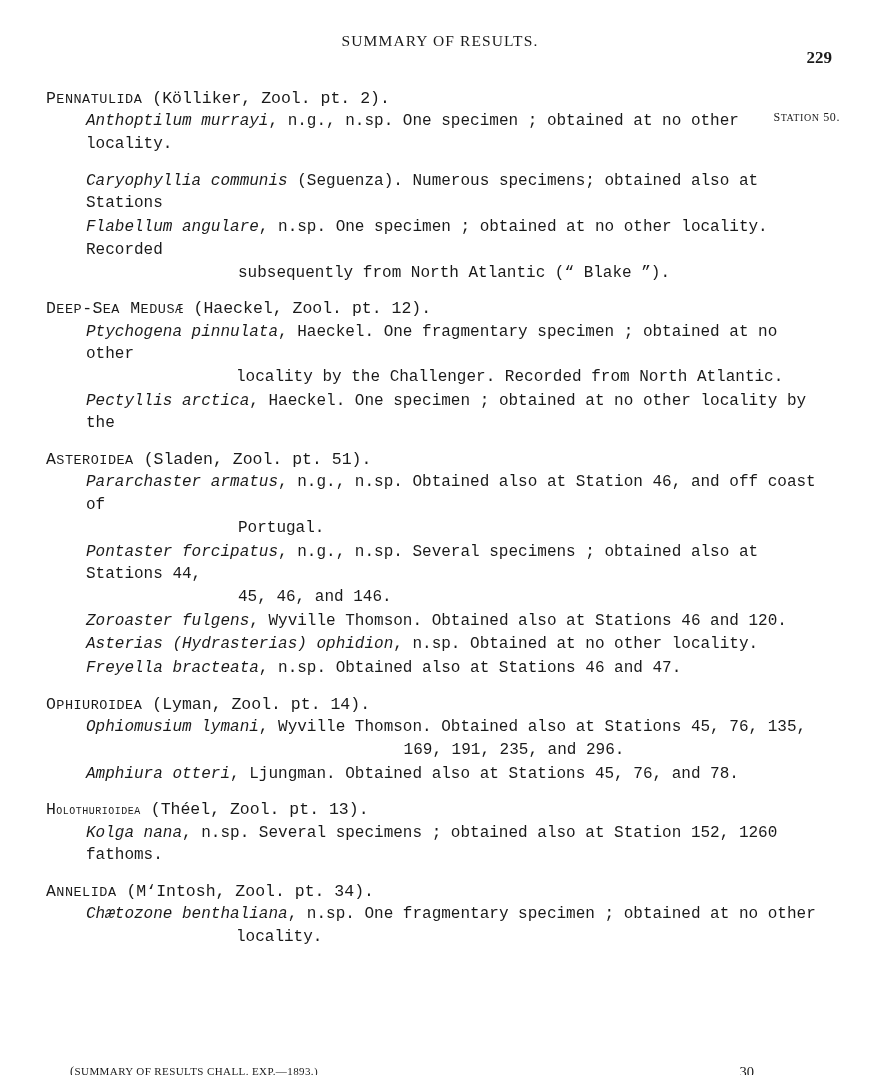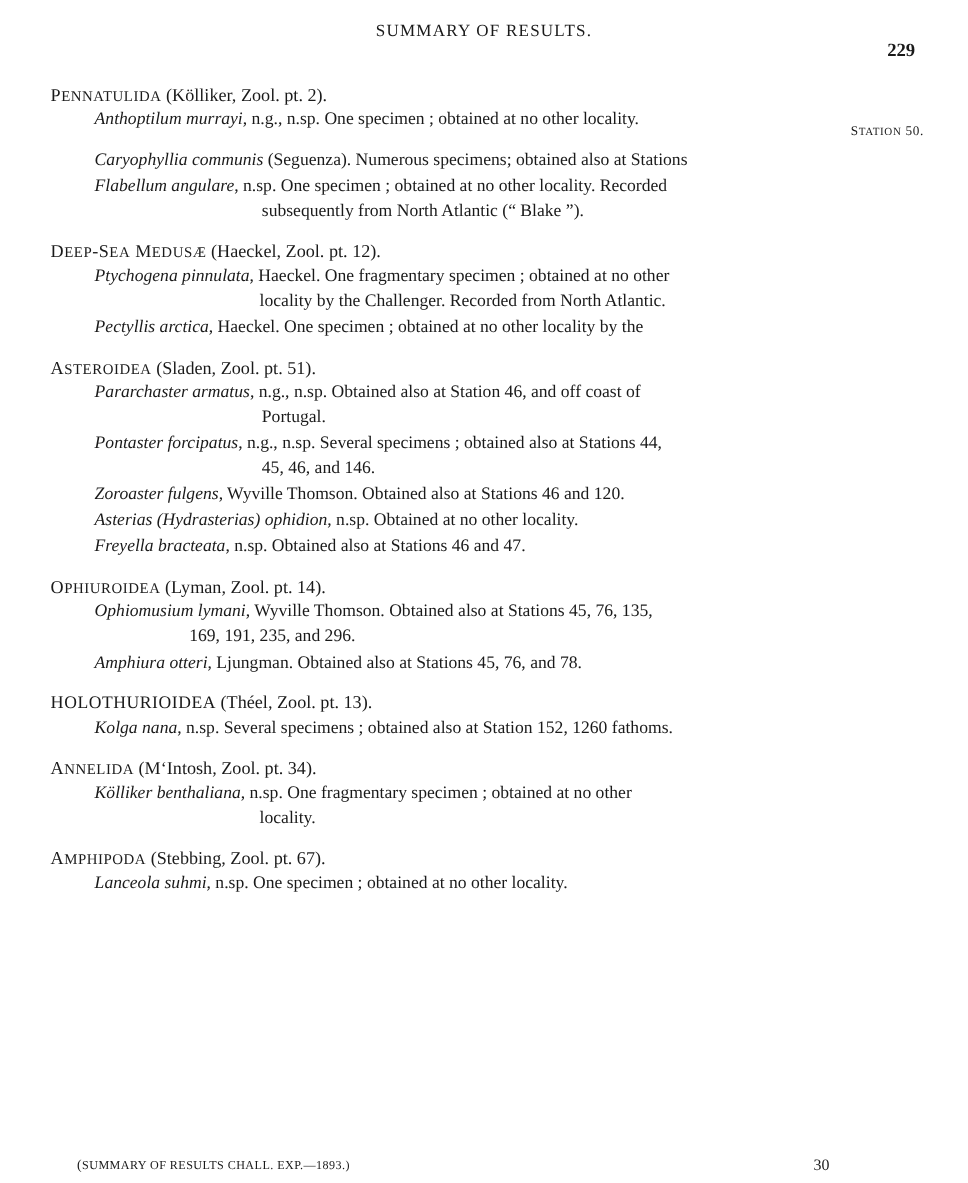--- a/index.html
+++ b/index.html
@@ -17,21 +17,21 @@
   }
   .page {
     position: relative;
     width: 880px;
     height: 1075px;
     padding: 0;
   }
   .header {
     position: relative;
     height: 30px;
-    margin-top: 20px;
+    margin-top: 32px;
   }
   .running-head {
     position: absolute;
     left: 0;
     right: 0;
     text-align: center;
     font-size: 15.5px;
     letter-spacing: 1.1px;
     font-variant: small-caps;
     text-transform: uppercase;
@@ -42,30 +42,31 @@
   .page-number {
     position: absolute;
     right: 48px;
     top: 16px;
     font-size: 17px;
     font-weight: bold;
   }
   .marginal-note {
     position: absolute;
     right: 40px;
-    top: 92px;
+    top: 78px;
     font-size: 10.5px;
     letter-spacing: 0.6px;
     text-transform: uppercase;
     margin-left: 45px;
   }
   .content {
     position: relative;
     margin: 26px 0 0 0;
     padding: 0 48px 0 48px;
+    font-family: Liberation Mono, monospace;
   }
   .group {
     margin-bottom: 14px;
   }
   .group-head {
     font-size: 16.5px;
     margin-left: -2px;
     line-height: 1.35;
   }
   .group-head .taxon {
@@ -85,21 +86,22 @@
   }
   .entry .sp {
     font-style: italic;
   }
   .entry .cont {
     display: block;
     margin-left: 150px;
     text-align: left;
   }
   .entry .cont.narrow {
-    margin-left: 86px;
+    margin-left: 112px;
+    text-align: center;
   }
   .entry .cont.mid {
     margin-left: 152px;
   }
   .entry.nojust {
     text-align: left;
   }
   .footer {
     position: absolute;
     left: 48px;
@@ -192,41 +194,35 @@
       <div class="entry nojust">
         <span class="sp">Ophiomusium lymani</span><span>, Wyville Thomson.   Obtained also at Stations 45, 76, 135,</span>
         <span class="cont narrow">169, 191, 235, and 296.</span>
       </div>
       <div class="entry nojust">
         <span class="sp">Amphiura otteri</span><span>, Ljungman.   Obtained also at Stations 45, 76, and 78.</span>
       </div>
     </div>
 
     <div class="group">
-      <div class="group-head"><span class="taxon"><span style="font-size:16.5px">H</span><span style="font-size:16px;letter-spacing:0.5px">OLOTHURIOIDEA</span></span> (Théel, Zool. pt. 13).</div>
+      <div class="group-head"><span class="taxon"><span style="font-size:16.5px">H</span><span style="font-size:10px;letter-spacing:0.5px">OLOTHURIOIDEA</span></span> (Théel, Zool. pt. 13).</div>
       <div class="entry nojust">
         <span class="sp">Kolga nana</span><span>, n.sp.   Several specimens ; obtained also at Station 152, 1260 fathoms.</span>
       </div>
     </div>
 
     <div class="group">
       <div class="group-head"><span class="taxon"><span style="font-size:16.5px">A</span><span style="font-size:13.5px;letter-spacing:0.5px">NNELIDA</span></span> (M‘Intosh, Zool. pt. 34).</div>
       <div class="entry nojust">
-        <span class="sp">Kölliker benthaliana</span><span>, n.sp.   One  fragmentary  specimen ;  obtained  at  no  other</span>
+        <span class="sp">Chætozone benthaliana</span><span>, n.sp.   One  fragmentary  specimen ;  obtained  at  no  other</span>
         <span class="cont">locality.</span>
       </div>
     </div>
 
 
-    <div class="group">
-      <div class="group-head"><span class="taxon"><span style="font-size:16.5px">A</span><span style="font-size:13.5px;letter-spacing:0.5px">MPHIPODA</span></span> (Stebbing, Zool. pt. 67).</div>
-      <div class="entry nojust">
-        <span class="sp">Lanceola suhmi</span><span>, n.sp.   One specimen ; obtained at no other locality.</span>
-      </div>
-    </div>
 
   </div>
 
   <div class="footer">
     <span class="signature"><span style="font-size:12.5px">(</span><span style="font-size:11px">SUMMARY OF RESULTS CHALL. EXP.—1893.)</span></span>
     <span class="folio-num">30</span>
   </div>
 
 </div>
 

